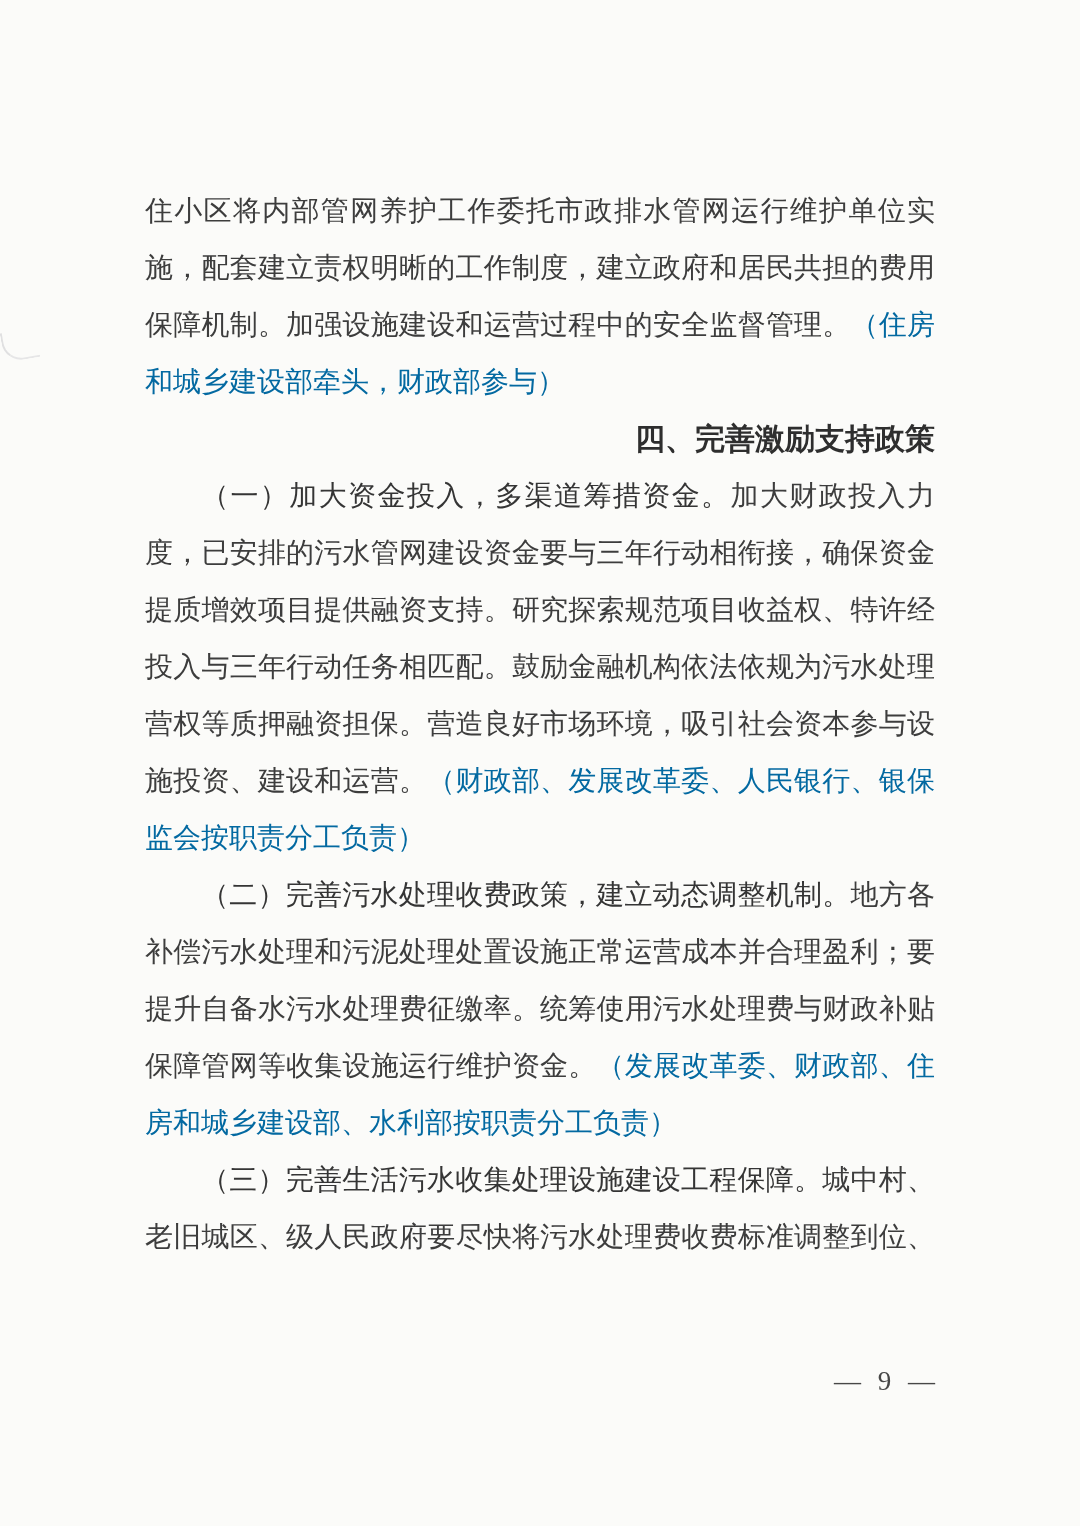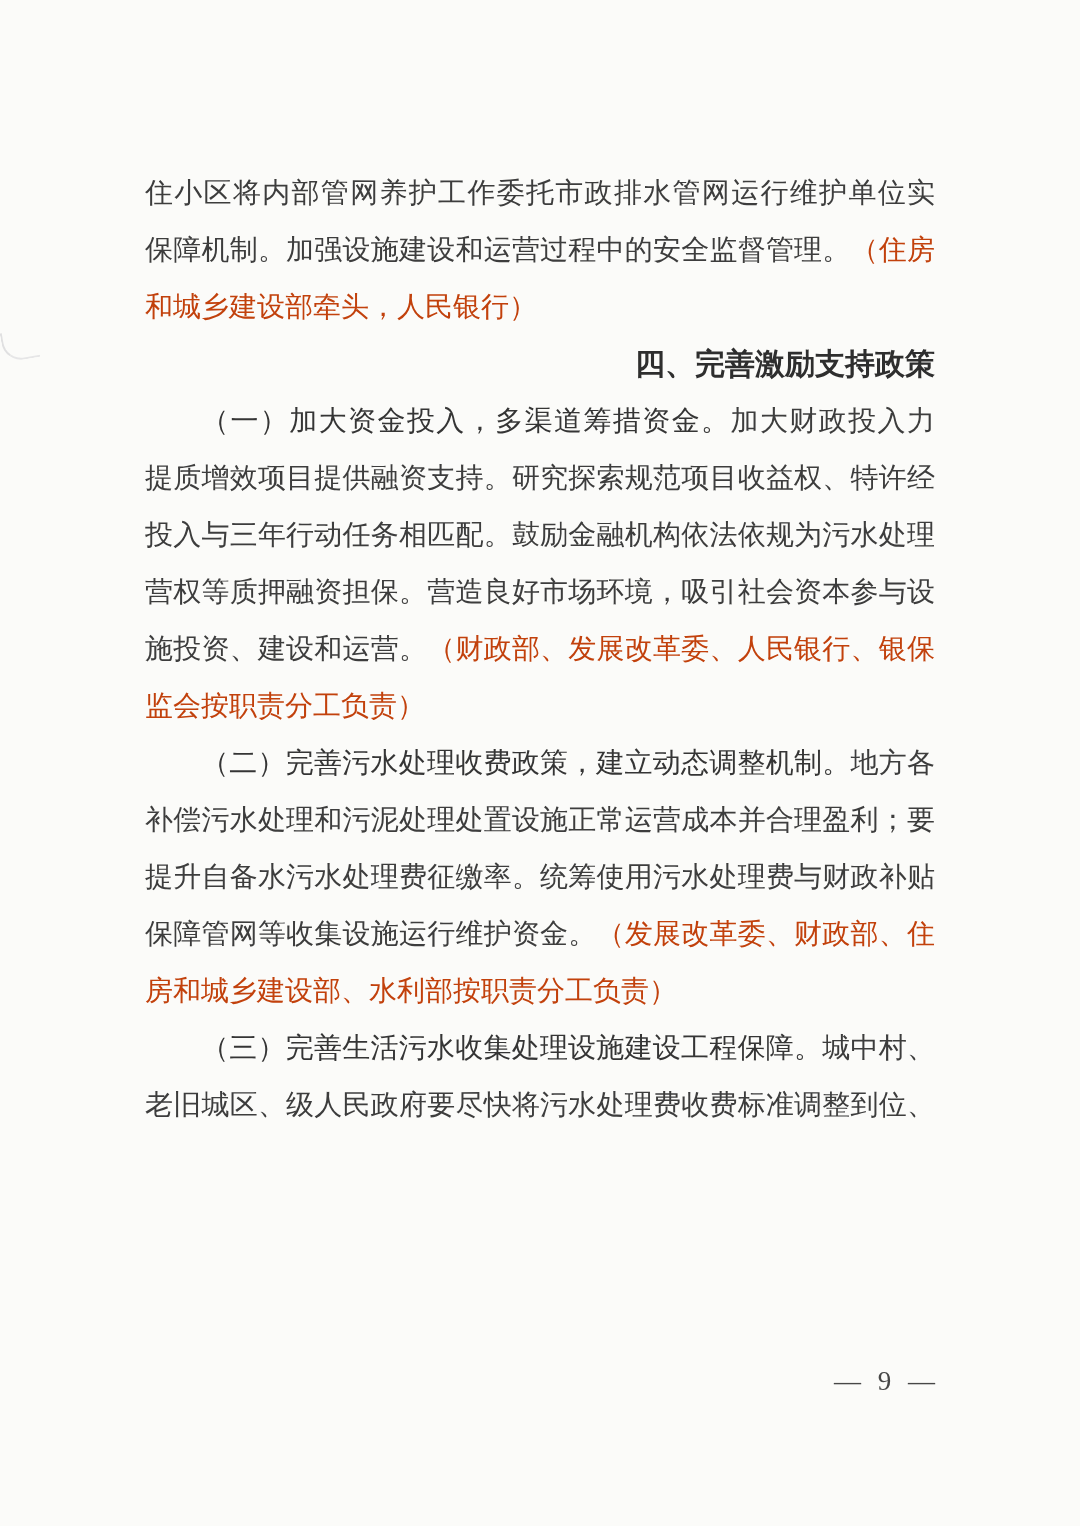--- a/index.html
+++ b/index.html
@@ -25,21 +25,21 @@
     height: 28px;
     border-left: 2px solid #d6d6d8;
     border-bottom: 2px solid #dedee0;
     border-bottom-left-radius: 20px;
     transform: rotate(-10deg);
     opacity: 0.7;
   }
   .text-block {
     position: absolute;
     left: 145px;
-    top: 164px;
+    top: 182px;
     width: 790px;
   }
   .line {
     font-size: 28px;
     line-height: 57px;
     height: 57px;
     overflow: hidden;
     text-align: justify;
     text-justify: inter-character;
     word-break: break-all;
@@ -49,21 +49,21 @@
     text-align-last: justify;
   }
   .line.indent {
     text-indent: 56px;
   }
   .line .seg-bold {
     font-weight: normal;
     color: #353535;
   }
   .line .seg-kaiti {
-    color: #c2410c;
+    color: #0369a1;
   }
   .line.heading {
     font-family: "DejaVu Sans", "Liberation Sans", sans-serif;
     font-weight: bold;
     font-size: 30px;
     color: #2e2e2e;
     text-align: right;
   }
   .page-number {
     position: absolute;
@@ -75,24 +75,26 @@
     white-space: nowrap;
   }
 </style>
 </head>
 <body>
 
 <div class="page">
   <div class="smudge"></div>
   <div class="text-block" id="doc-lines">
       <div class="line just"><span class="seg-fangsong">住小区将内部管网养护工作委托市政排水管网运行维护单位实</span></div>
+      <div class="line just"><span class="seg-fangsong">施，配套建立责权明晰的工作制度，建立政府和居民共担的费用</span></div>
       <div class="line just"><span class="seg-fangsong">保障机制。加强设施建设和运营过程中的安全监督管理。</span><span class="seg-kaiti">（住房</span></div>
-      <div class="line"><span class="seg-kaiti">和城乡建设部牵头，人民银行）</span></div>
+      <div class="line"><span class="seg-kaiti">和城乡建设部牵头，财政部参与）</span></div>
       <div class="line indent heading"><span class="seg-heading">四、完善激励支持政策</span></div>
       <div class="line just indent"><span class="seg-bold">（一）加大资金投入，多渠道筹措资金。</span><span class="seg-fangsong">加大财政投入力</span></div>
+      <div class="line just"><span class="seg-fangsong">度，已安排的污水管网建设资金要与三年行动相衔接，确保资金</span></div>
       <div class="line just"><span class="seg-fangsong">提质增效项目提供融资支持。研究探索规范项目收益权、特许经</span></div>
       <div class="line just"><span class="seg-fangsong">投入与三年行动任务相匹配。鼓励金融机构依法依规为污水处理</span></div>
       <div class="line just"><span class="seg-fangsong">营权等质押融资担保。营造良好市场环境，吸引社会资本参与设</span></div>
       <div class="line just"><span class="seg-fangsong">施投资、建设和运营。</span><span class="seg-kaiti">（财政部、发展改革委、人民银行、银保</span></div>
       <div class="line"><span class="seg-kaiti">监会按职责分工负责）</span></div>
       <div class="line just indent"><span class="seg-bold">（二）完善污水处理收费政策，建立动态调整机制。</span><span class="seg-fangsong">地方各</span></div>
       <div class="line just"><span class="seg-fangsong">补偿污水处理和污泥处理处置设施正常运营成本并合理盈利；要</span></div>
       <div class="line just"><span class="seg-fangsong">提升自备水污水处理费征缴率。统筹使用污水处理费与财政补贴</span></div>
       <div class="line just"><span class="seg-fangsong">保障管网等收集设施运行维护资金。</span><span class="seg-kaiti">（发展改革委、财政部、住</span></div>
       <div class="line"><span class="seg-kaiti">房和城乡建设部、水利部按职责分工负责）</span></div>

